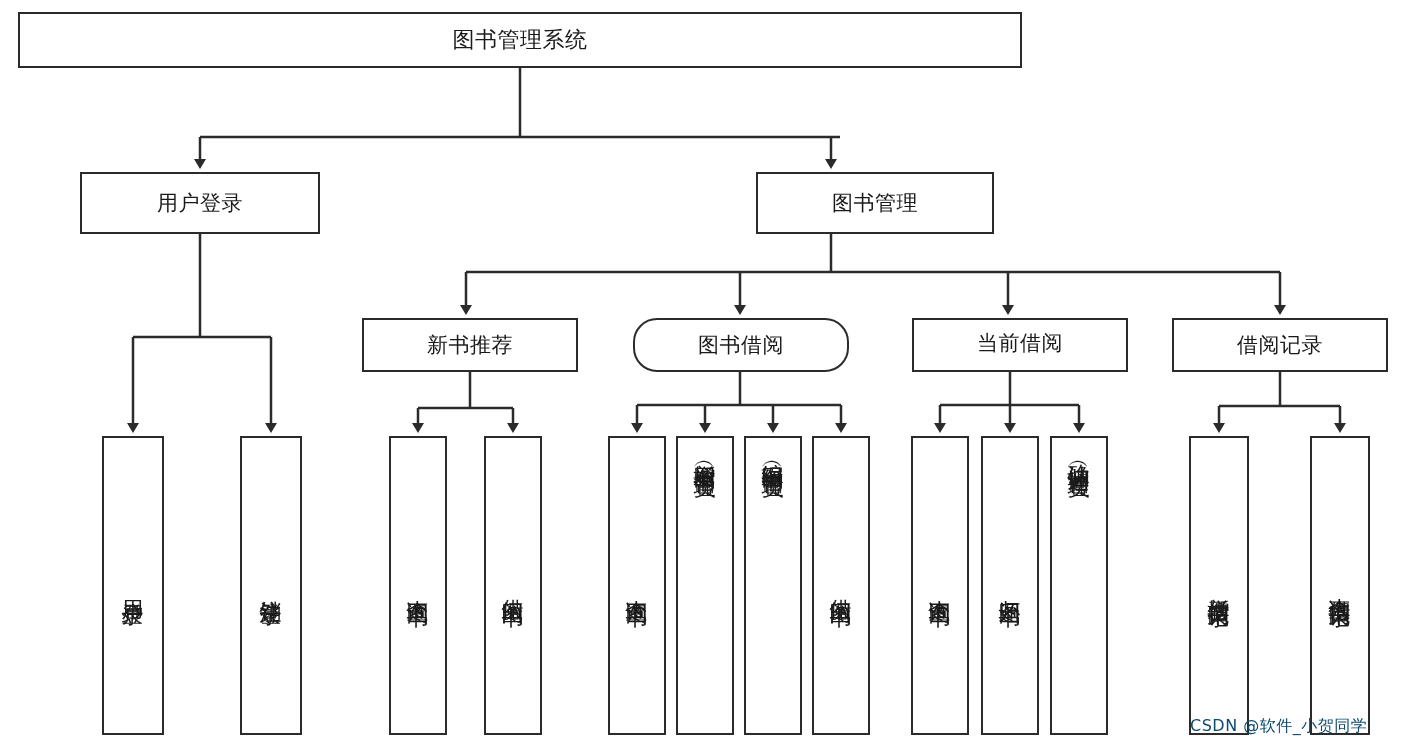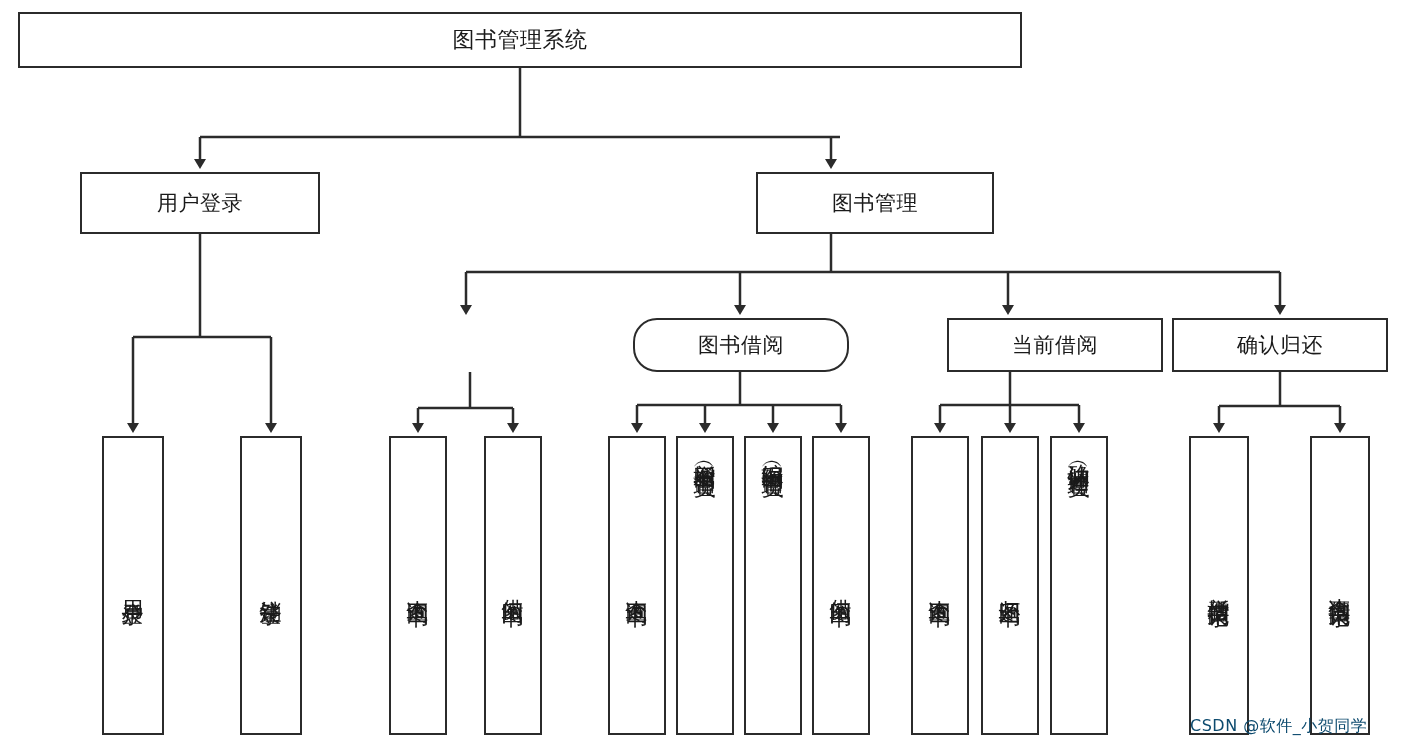--- a/index.html
+++ b/index.html
@@ -134,28 +134,31 @@
     <span class="label">图书管理系统</span>
   </div>
 
   <div class="node horiz" style="left:80px; top:172px; width:240px; height:62px;">
     <span class="label">用户登录</span>
   </div>
   <div class="node horiz" style="left:712px; top:172px; width:238px; height:62px;margin-left:44px;">
     <span class="label">图书管理</span>
   </div>
 
+  <div class="node horiz" style="left:362px; top:318px; width:216px; height:54px;">
+    <span class="label">新书推荐</span>
+  </div>
   <div class="node horiz" style="left:633px; top:318px; width:216px; height:54px;border-radius:24px;">
     <span class="label">图书借阅</span>
   </div>
-  <div class="node horiz" style="left:947px; top:318px; width:216px; height:54px;">
+  <div class="node horiz" style="left:912px; top:318px; width:216px; height:54px;font-family:Liberation Mono, monospace;">
     <span class="label">当前借阅</span>
   </div>
   <div class="node horiz" style="left:1172px; top:318px; width:216px; height:54px;">
-    <span class="label">确认归还</span>
+    <span class="label">借阅记录</span>
   </div>
 
   <div class="node vert midtext" style="left:102px; top:436px; width:62px; height:299px;">
     <span class="label">用户登录</span>
   </div>
   <div class="node vert midtext" style="left:240px; top:436px; width:62px; height:299px;">
     <span class="label">注销登录</span>
   </div>
 
   <div class="node vert midtext" style="left:389px; top:436px; width:58px; height:299px;">

